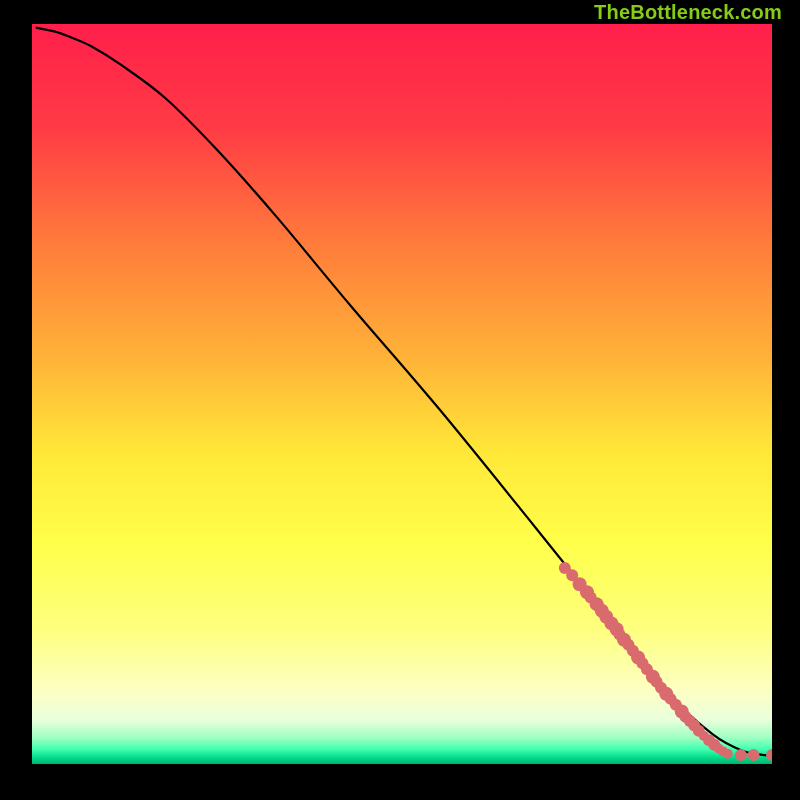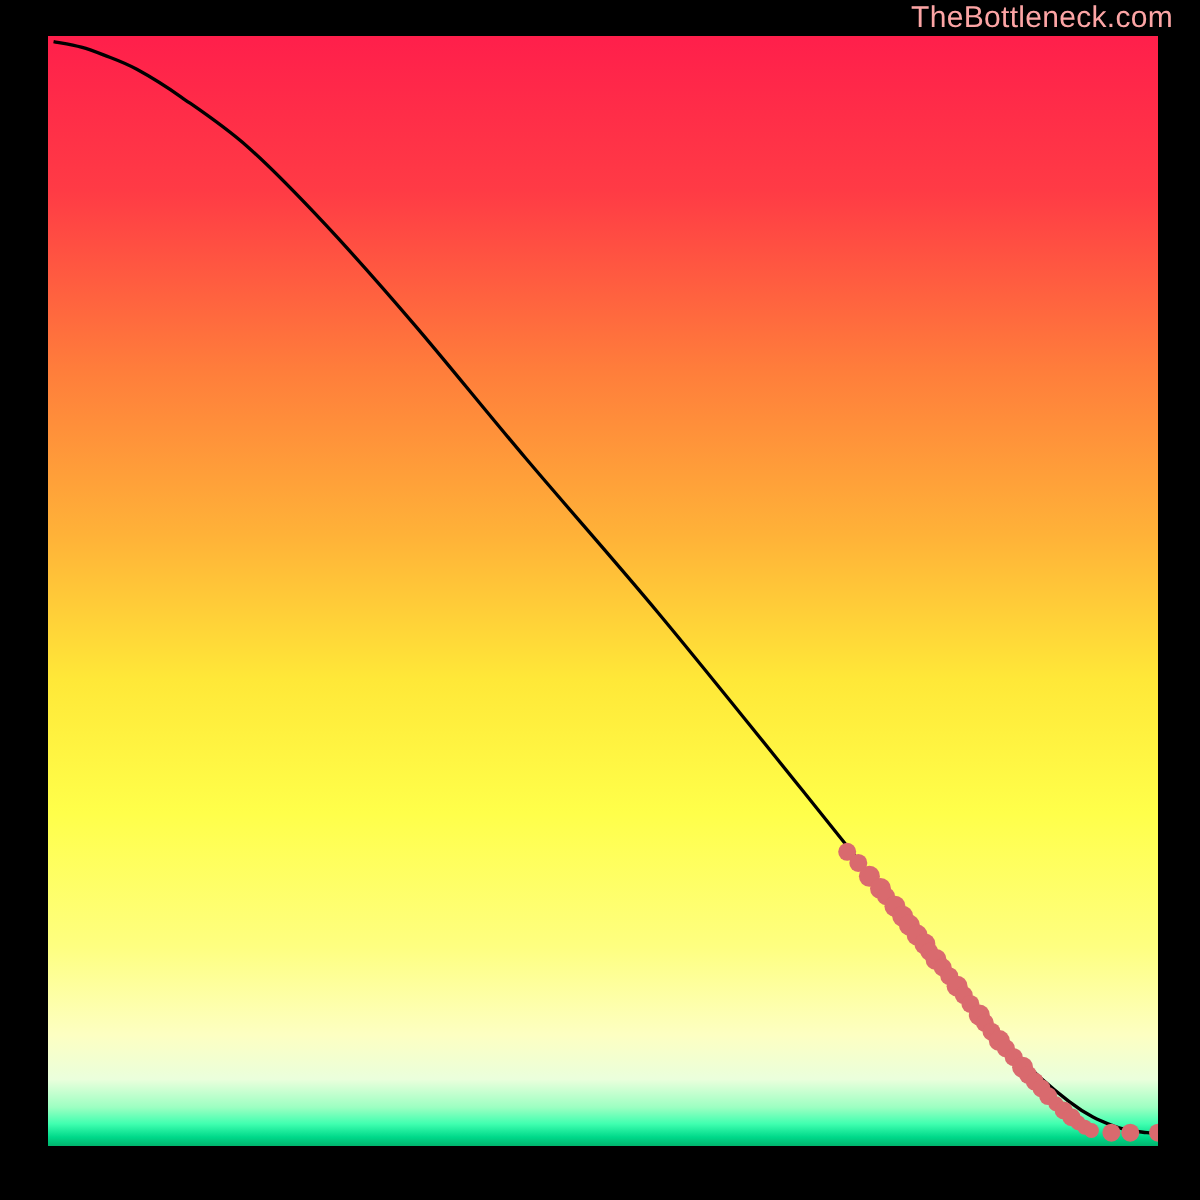--- a/index.html
+++ b/index.html
@@ -13,23 +13,23 @@
 }
 .wrap {
   position: relative;
   width: 800px;
   height: 800px;
 }
 .watermark {
   position: absolute;
   right: 18px;
   top: 1px;
-  color: #fca5a5;
+  color: #84cc16;
   font-size: 20px;
-  font-weight: 400;
+  font-weight: 700;
   letter-spacing: 0.2px;
   z-index: 5;
 }
 .plot-area {
   position: absolute;
   left: 32px;
   top: 24px;
   width: 740px;
   height: 740px;
 }

